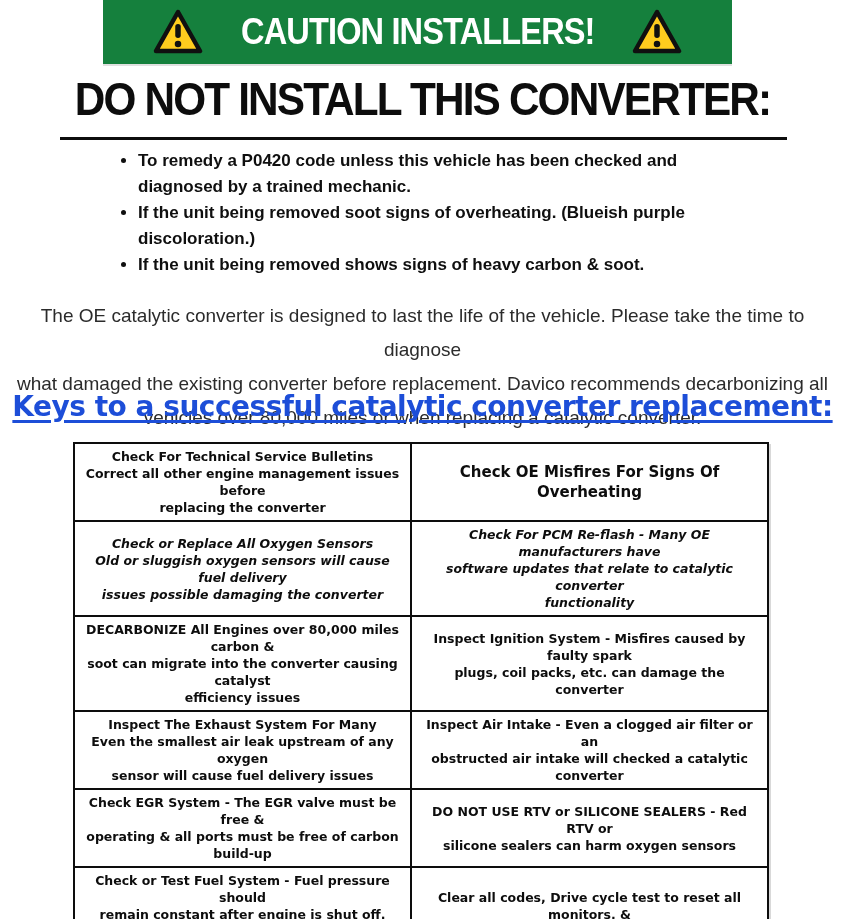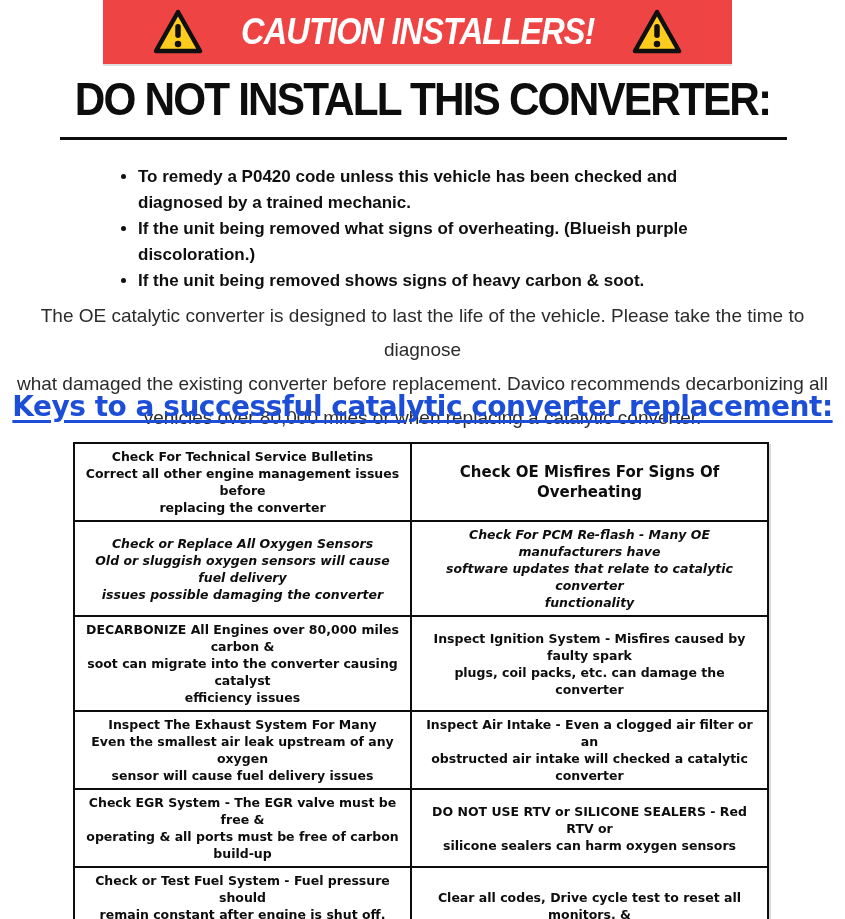--- a/index.html
+++ b/index.html
@@ -17,27 +17,26 @@
     overflow: hidden;
   }
 
   
   .banner {
     position: absolute;
     top: 0;
     left: 103px;
     width: 629px;
     height: 64px;
-    background: #ef4444;
+    background: #15803d;
     display: flex;
     align-items: center;
     justify-content: center;
     gap: 14px;
     box-shadow: 0 2px 0 rgba(0,0,0,0.12);
-    font-style: italic;
   }
   .banner-title {
     color: #ffffff;
     font-weight: 800;
     font-size: 37px;
     letter-spacing: -1px;
     transform: scaleX(0.88);
     white-space: nowrap;
     font-family: "Liberation Sans", sans-serif;
   }
@@ -72,21 +71,21 @@
     width: 727px;
     height: 3px;
     background: #0d0d0d;
     border: none;
     margin: 0;
   }
 
   
   .bullets {
     position: absolute;
-    top: 164px;
+    top: 148px;
     left: 98px;
     width: 680px;
     margin: 0;
     padding: 0 0 0 40px;
     list-style: disc;
     font-weight: 700;
     font-size: 17px;
     line-height: 26px;
     color: #0f0f0f;
     font-family: "Liberation Sans", sans-serif;
@@ -185,21 +184,21 @@
     </svg>
   </div>
 
   <h1 class="main-heading">DO NOT INSTALL THIS CONVERTER:</h1>
 
   <div class="divider"></div>
 
   <ul class="bullets">
     <li>To remedy a P0420 code unless this vehicle has been checked and
 diagnosed by a trained mechanic.</li>
-    <li>If the unit being removed what signs of overheating. (Blueish purple
+    <li>If the unit being removed soot signs of overheating. (Blueish purple
 discoloration.)</li>
     <li>If the unit being removed shows signs of heavy carbon &amp; soot.</li>
   </ul>
 
   <p class="intro">The OE catalytic converter is designed to last the life of the vehicle. Please take the time to diagnose
 what damaged the existing converter before replacement. Davico recommends decarbonizing all
 vehicles over 80,000 miles or when replacing a catalytic converter.</p>
 
   <h2 class="keys-heading">Keys to a successful catalytic converter replacement:</h2>
 

